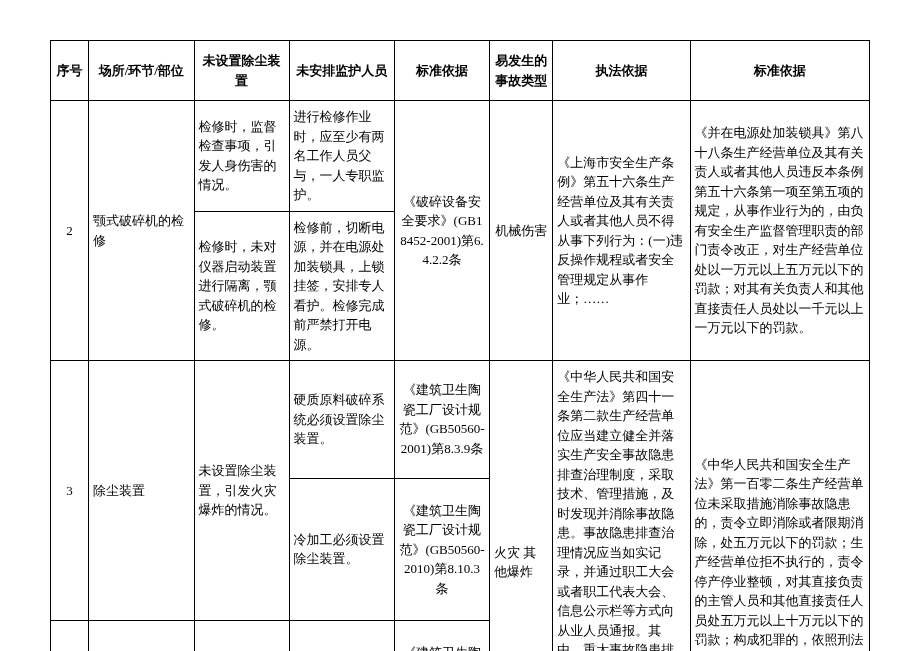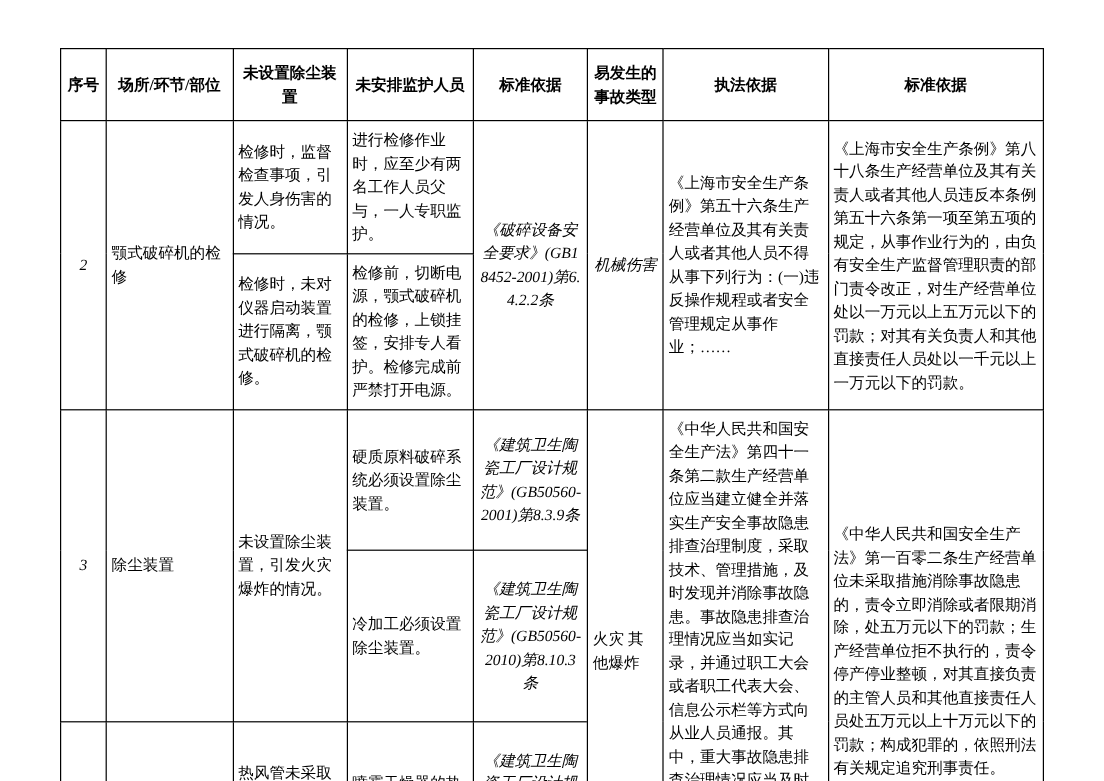--- a/index.html
+++ b/index.html
@@ -29,21 +29,20 @@
       word-wrap: break-word;
       word-break: break-all;
     }
     th {
       text-align: center;
       font-weight: bold;
       padding: 10px 4px;
     }
     .center {
       text-align: center;
-      font-style: italic;
     }
     .col-seq { width: 36px; }
     .col-place { width: 100px; }
     .col-inspect { width: 90px; }
     .col-measure { width: 100px; }
     .col-standard { width: 90px; }
     .col-accident { width: 60px; }
     .col-law { width: 130px; }
     .col-penalty { width: 170px; }
   </style>
@@ -76,25 +75,25 @@
   <tbody>
 
     <tr>
       <td class="center" rowspan="2">2</td>
       <td rowspan="2">颚式破碎机的检修</td>
       <td>检修时，监督检查事项，引发人身伤害的情况。</td>
       <td>进行检修作业时，应至少有两名工作人员父与，一人专职监护。</td>
       <td class="center" rowspan="2">《破碎设备安全要求》(GB18452-2001)第6.4.2.2条</td>
       <td class="center" rowspan="2">机械伤害</td>
       <td rowspan="2">《上海市安全生产条例》第五十六条生产经营单位及其有关责人或者其他人员不得从事下列行为：(一)违反操作规程或者安全管理规定从事作业；……</td>
-      <td rowspan="2">《上海市安全生产条例》第八十八条生产经营单位及其有关责人或者其他人员违反本条例第五十六条第一项至第五项的规定，从事作业行为的，由负有安全生产监督管理职责的部门责令改正，对生产经营单位处以一万元以上五万元以下的罚款；对其有关负责人和其他直接责任人员处以一千元以上一万元以下的罚款。</td>
+      <td rowspan="2">《并在电源处加装锁具》第八十八条生产经营单位及其有关责人或者其他人员违反本条例第五十六条第一项至第五项的规定，从事作业行为的，由负有安全生产监督管理职责的部门责令改正，对生产经营单位处以一万元以上五万元以下的罚款；对其有关负责人和其他直接责任人员处以一千元以上一万元以下的罚款。</td>
     </tr>
     <tr>
       <td>检修时，未对仪器启动装置进行隔离，颚式破碎机的检修。</td>
-      <td>检修前，切断电源，颚式破碎机的检修，上锁挂签，安排专人看护。检修完成前严禁打开电源。</td>
+      <td>检修前，切断电源，并在电源处加装锁具，上锁挂签，安排专人看护。检修完成前严禁打开电源。</td>
     </tr>
 
     <tr>
       <td class="center" rowspan="2">3</td>
       <td rowspan="2">除尘装置</td>
       <td rowspan="2">未设置除尘装置，引发火灾爆炸的情况。</td>
       <td>硬质原料破碎系统必须设置除尘装置。</td>
       <td class="center">《建筑卫生陶瓷工厂设计规范》(GB50560-2001)第8.3.9条</td>
       <td rowspan="3">火灾
 其他爆炸</td>

